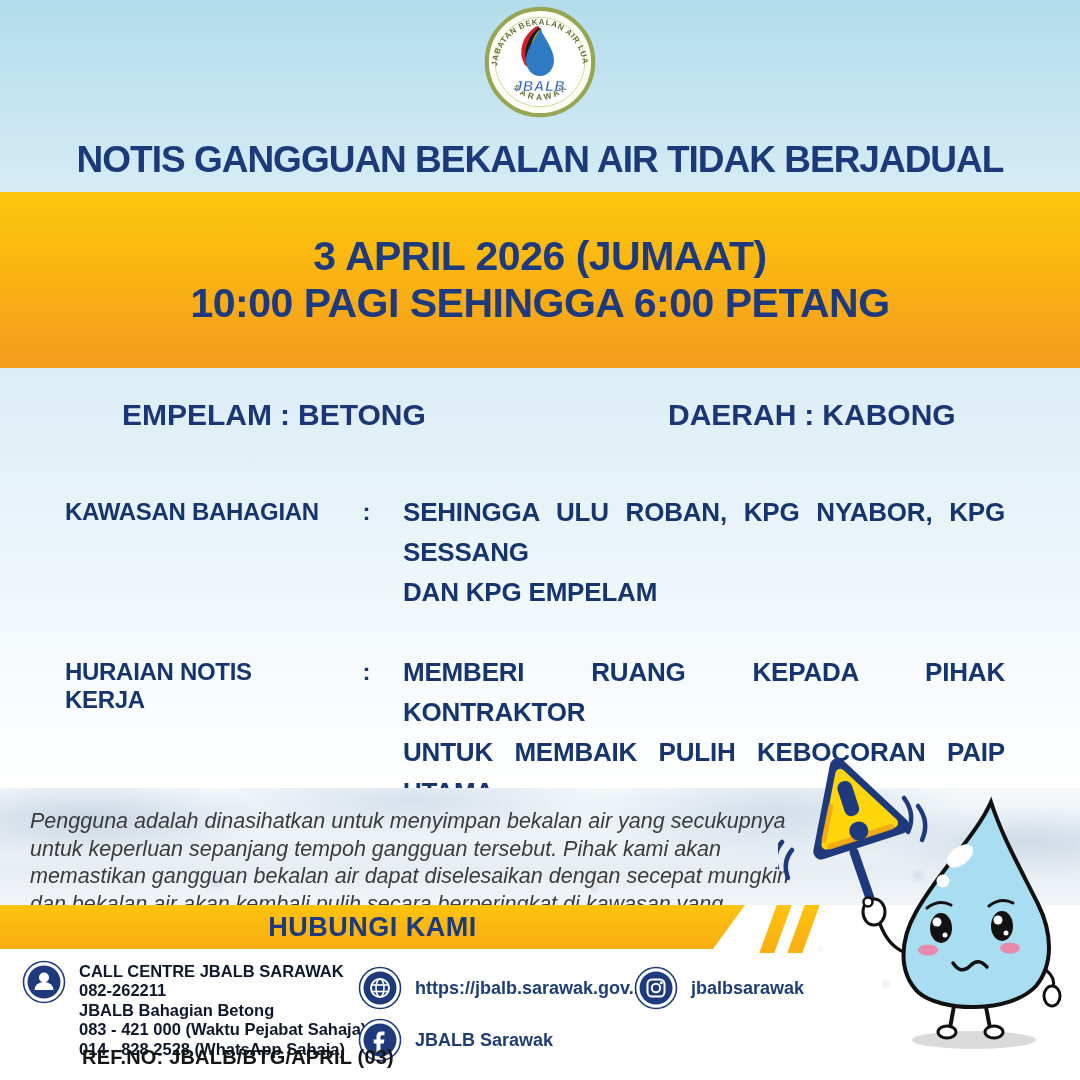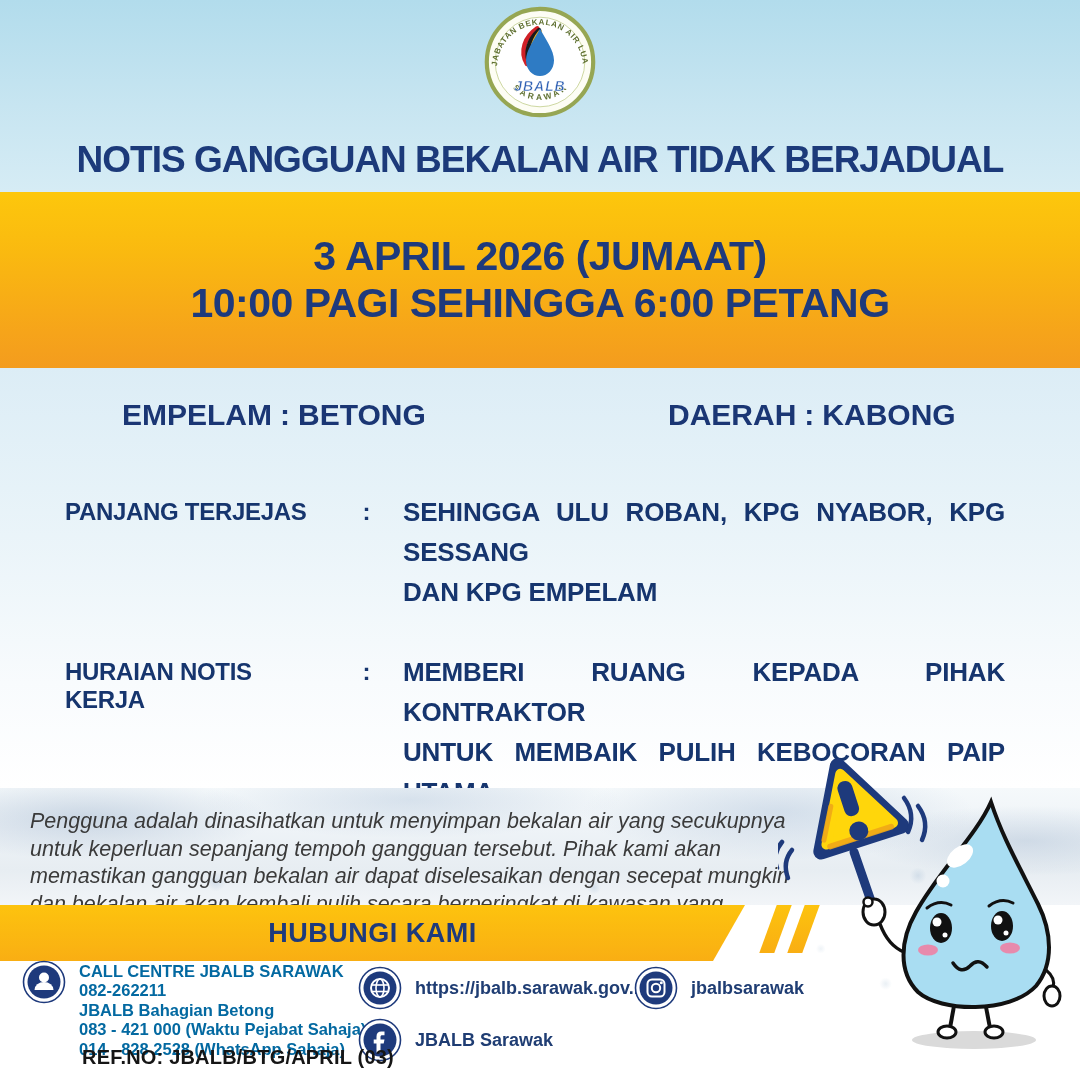--- a/index.html
+++ b/index.html
@@ -70,40 +70,40 @@
   
   .footer{
     position:absolute;left:0;top:905px;width:1080px;height:175px;
     background:
       radial-gradient(circle 9px at 82% 45%, rgba(170,195,215,.25), transparent 70%),
       radial-gradient(circle 6px at 88% 70%, rgba(170,195,215,.25), transparent 70%),
       radial-gradient(circle 7px at 76% 25%, rgba(170,195,215,.2), transparent 70%),
       #ffffff;
   }
   .hubungi-banner{
-    position:absolute;left:0;top:0;width:745px;height:56px;
+    position:absolute;left:0;top:0;width:745px;height:44px;
     background:linear-gradient(180deg,#fdc30e 0%,#f9ae13 100%);
     clip-path:polygon(0 0,100% 0,calc(100% - 32px) 100%,0 100%);
     display:flex;align-items:center;justify-content:center;
     font-size:27px;font-weight:bold;color:#1e3a7c;letter-spacing:0.5px;
   }
   .banner-stripe{
     position:absolute;top:0;width:15px;height:48px;
     background:linear-gradient(180deg,#fdc30e,#f9ae13);
     transform:skewX(-20deg);
   }
   .stripe-1{left:768px;}
   .stripe-2{left:796px;}
   .contact-row{position:absolute;display:flex;align-items:center;gap:13px;}
   .row-call{left:22px;top:960px;align-items:flex-start;}
   .row-web{left:358px;top:966px;}
   .row-fb{left:358px;top:1018px;}
   .row-ig{left:634px;top:966px;}
   .contact-icon{width:44px;height:44px;flex:0 0 auto;}
-  .call-lines{font-size:16.5px;font-weight:bold;line-height:19.4px;color:#0369a1;padding-top:2px;}
+  .call-lines{font-size:16.5px;font-weight:bold;line-height:19.4px;color:#0f172a;padding-top:2px;}
   .contact-label{font-size:18px;font-weight:bold;color:#1f3d73;}
   .ref-line{
     position:absolute;left:82px;top:1046px;
     font-size:20px;font-weight:bold;color:#151515;letter-spacing:0.2px;
   }
   
   .mascot{position:absolute;left:778px;top:740px;width:308px;height:340px;pointer-events:none;}
 </style>
 </head>
 <body>
@@ -144,21 +144,21 @@
     <div class="region-row">
       <div class="region-item region-bahagian">
         <span>EMPELAM</span><span class="region-sep">:</span><span>BETONG</span>
       </div>
       <div class="region-item region-daerah">
         <span>DAERAH</span><span class="region-sep">:</span><span>KABONG</span>
       </div>
     </div>
 
     <div class="detail-row detail-row-1">
-      <div class="detail-label">PANJANG TERJEJAS</div>
+      <div class="detail-label">KAWASAN BAHAGIAN</div>
       <div class="detail-colon">:</div>
       <div class="detail-value">
         <div class="jline">SEHINGGA ULU ROBAN, KPG NYABOR, KPG SESSANG</div>
         <div class="lline">DAN KPG EMPELAM</div>
       </div>
     </div>
 
     <div class="detail-row detail-row-2">
       <div class="detail-label">HURAIAN NOTIS KERJA</div>
       <div class="detail-colon">:</div>

